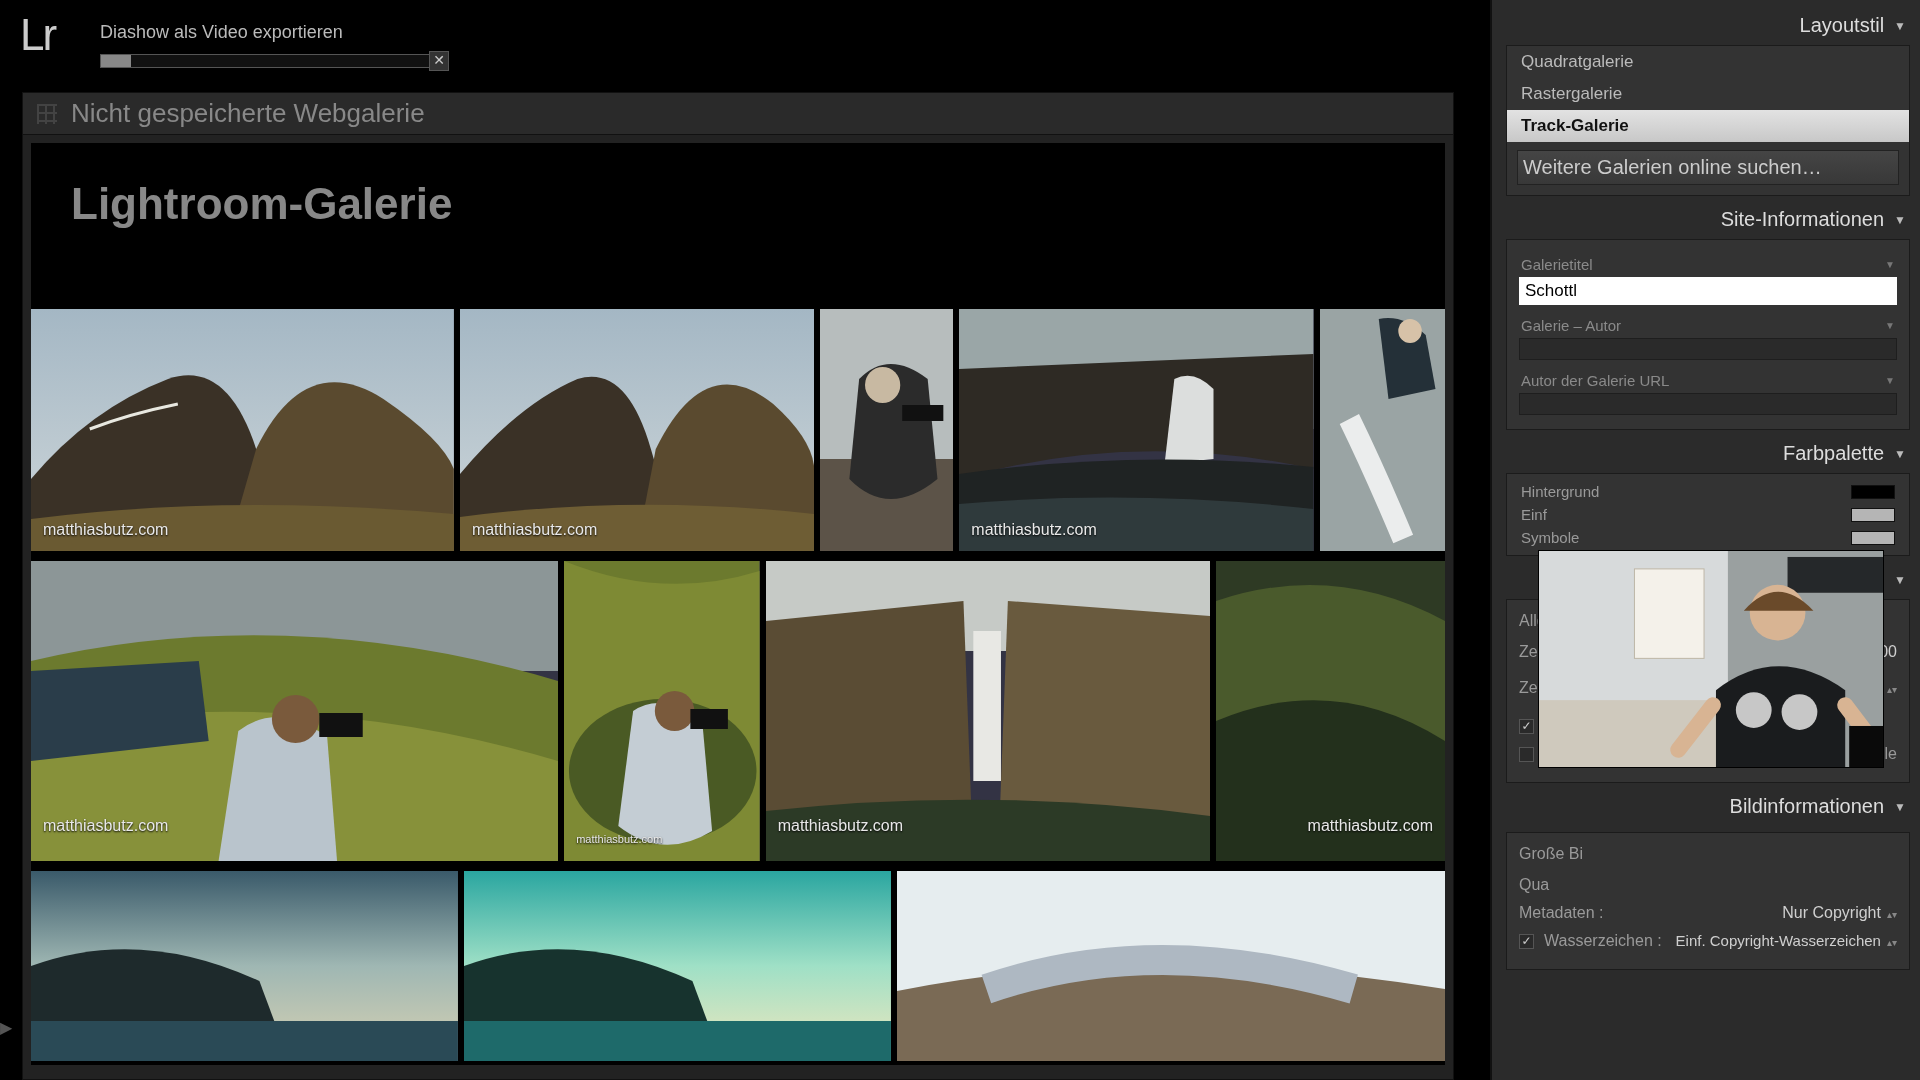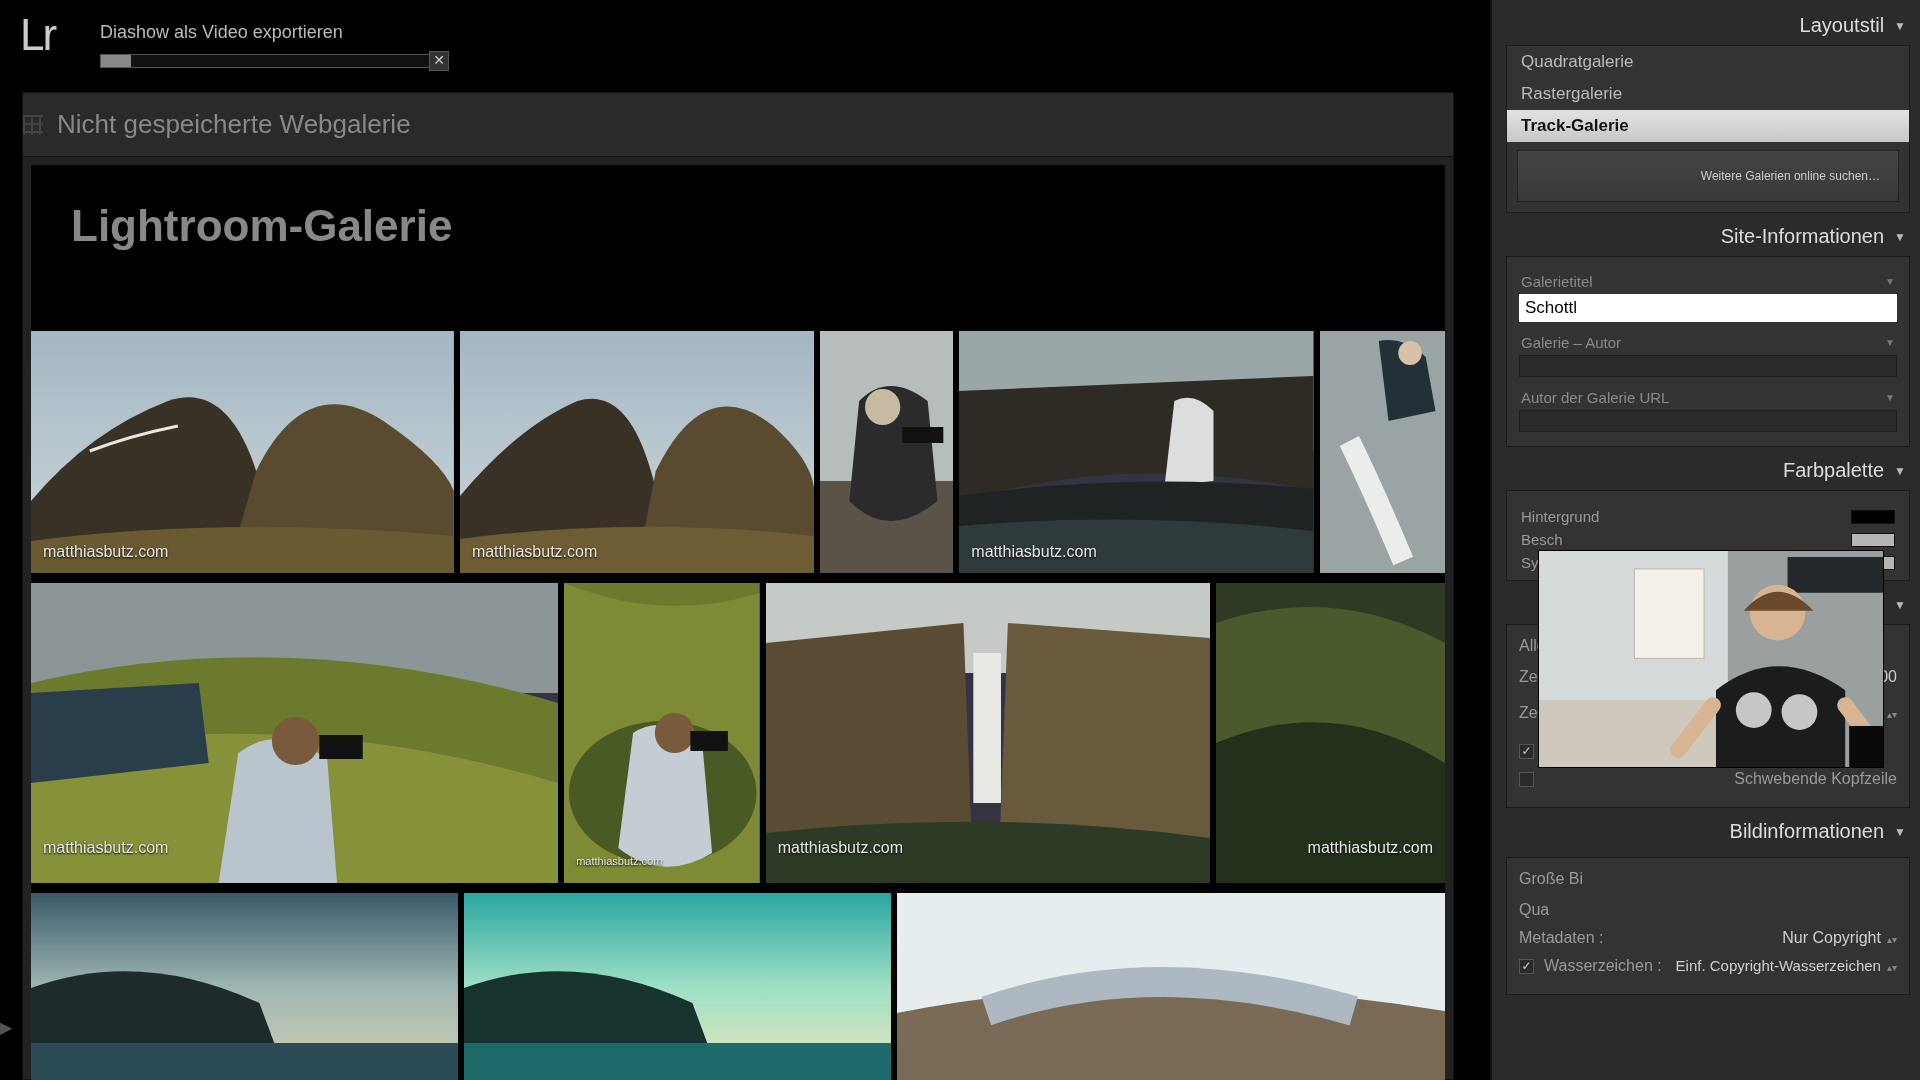--- a/index.html
+++ b/index.html
@@ -9,21 +9,21 @@
   #top-bar { position: absolute; top: 0; left: 0; right: 0; height: 64px; background: #000; }
   #logo { position: absolute; left: 20px; top: 10px; font-size: 44px; font-weight: 300; color: #ccc; letter-spacing: -2px;}
   #export-label { position: absolute; left: 100px; top: 22px; font-size: 18px; color: #bbb; }
   #progress-wrap { position: absolute; left: 100px; top: 54px; width: 345px; height: 18px; }
   #progress-track { width: 330px; height: 14px; border: 1px solid #555; background: #111; position: relative; }
   #progress-fill { height: 100%; width: 9%; background: #888; }
   #progress-cancel { position: absolute; right: -4px; top: -3px; width: 20px; height: 20px; background: #333; color:#ccc; border:1px solid #555; font-size: 14px; text-align:center; line-height:17px; }
 
   
   #preview { position: absolute; left: 22px; top: 92px; width: 1432px; bottom: 0; background: #222; border:1px solid #111;}
-  #preview-header { height: 64px; background: #2a2a2a; display:flex; align-items:center; border-bottom: 1px solid #111;}
+  #preview-header { height: 42px; background: #2a2a2a; display:flex; align-items:center; padding-left: 14px; border-bottom: 1px solid #111;}
   #preview-header-icon { width:20px; height:20px; margin-right:14px;
       background:
         repeating-linear-gradient(#555,#555 2px, transparent 2px, transparent 8px),
         repeating-linear-gradient(90deg,#555,#555 2px, transparent 2px, transparent 8px);
       opacity:.6;
   }
   #preview-header-title { font-size: 26px; color: #888; font-weight:300;}
   #canvas { background:#000; margin:8px; height: calc(100% - 64px); padding: 36px 0 0 0; overflow:hidden;}
   #gallery-title { font-size: 44px; color:#888; font-weight:600; margin-left: 40px; margin-bottom: 80px;}
   .row { display:flex; gap:6px; margin-bottom:10px;}
@@ -36,21 +36,21 @@
   #panel { position:absolute; right:0; top:0; width:430px; bottom:0; background:#2b2b2b; border-left:2px solid #111;
            padding: 6px 10px 6px 14px; overflow:hidden;}
   .section-hdr { display:flex; align-items:center; justify-content:flex-end; gap:10px;
                  color:#ddd; font-size:20px; padding: 8px 4px; cursor:pointer;}
   .section-hdr .tri { font-size:12px; color:#bbb;}
   .section-body { background:#333; border:1px solid #1b1b1b; padding:0; margin-bottom:4px;}
   .section-body.pad { padding:10px 12px 14px;}
   .list-item { padding:6px 14px; font-size:17px; color:#bbb; background:#333; cursor:pointer;}
   .list-item.header-stripe { background:linear-gradient(#4b4b4b,#363636); }
   .list-item.selected { background:linear-gradient(#e2e2e2,#c8c8c8); color:#111; font-weight:600;}
-  .btn-wide { margin:8px 10px 10px; padding:18px; text-align:right; font-size:12px; color:#ccc;
+  .btn-wide { margin:8px 10px 10px; padding:5px; text-align:left; font-size:20px; color:#ccc;
               background:linear-gradient(#454545,#383838); border:1px solid #222; cursor:pointer;}
   .field-label { font-size:15px; color:#8a8a8a; margin:6px 2px 4px; display:flex; justify-content:space-between; align-items:center;}
   .field-label .tri { font-size:10px; color:#777;}
   input.tf { width:100%; background:#fff; color:#000; border:none; font-size:17px; padding:4px 6px;}
   .tf-dark { width:100%; height:22px; background:#2a2a2a; border:1px solid #1e1e1e;}
   .swatch-row { display:flex; justify-content:space-between; align-items:center; font-size:15px; color:#9a9a9a; padding:3px 2px;}
   .swatch { width:44px; height:14px; border:1px solid #111;}
   .sub-title { color:#9a9a9a; font-size:16px; margin:2px 0 8px;}
   .ctrl-row { display:flex; justify-content:space-between; align-items:center; font-size:16px; color:#9a9a9a; padding:5px 0;}
   .slider { flex:1; height:4px; background:#222; margin:0 14px; position:relative;}
@@ -262,27 +262,27 @@
       <span>Autor der Galerie URL</span>
         <span class="tri">▼</span>
     </div>
     <div class="tf-dark"></div>
   </div>
 
   <div class="section-hdr">
     <span>Farbpalette</span>
     <span class="tri">▼</span>
   </div>
-  <div class="section-body pad" style="padding-top:14px;padding-bottom:6px">
+  <div class="section-body pad" style="padding-top:6px;padding-bottom:6px">
     <div class="swatch-row">
         <span>Hintergrund</span>
       <span class="swatch" style="background:#000000"></span>
       </div>
     <div class="swatch-row">
-        <span>Besch</span>
+        <span>Einf</span>
       <span class="swatch" style="background:#b5b5b5"></span>
       </div>
     <div class="swatch-row">
         <span>Symbole</span>
       <span class="swatch" style="background:#b5b5b5"></span>
       </div>
   </div>
 
   <div class="section-hdr">
     <span>Erscheinungsbild</span>

